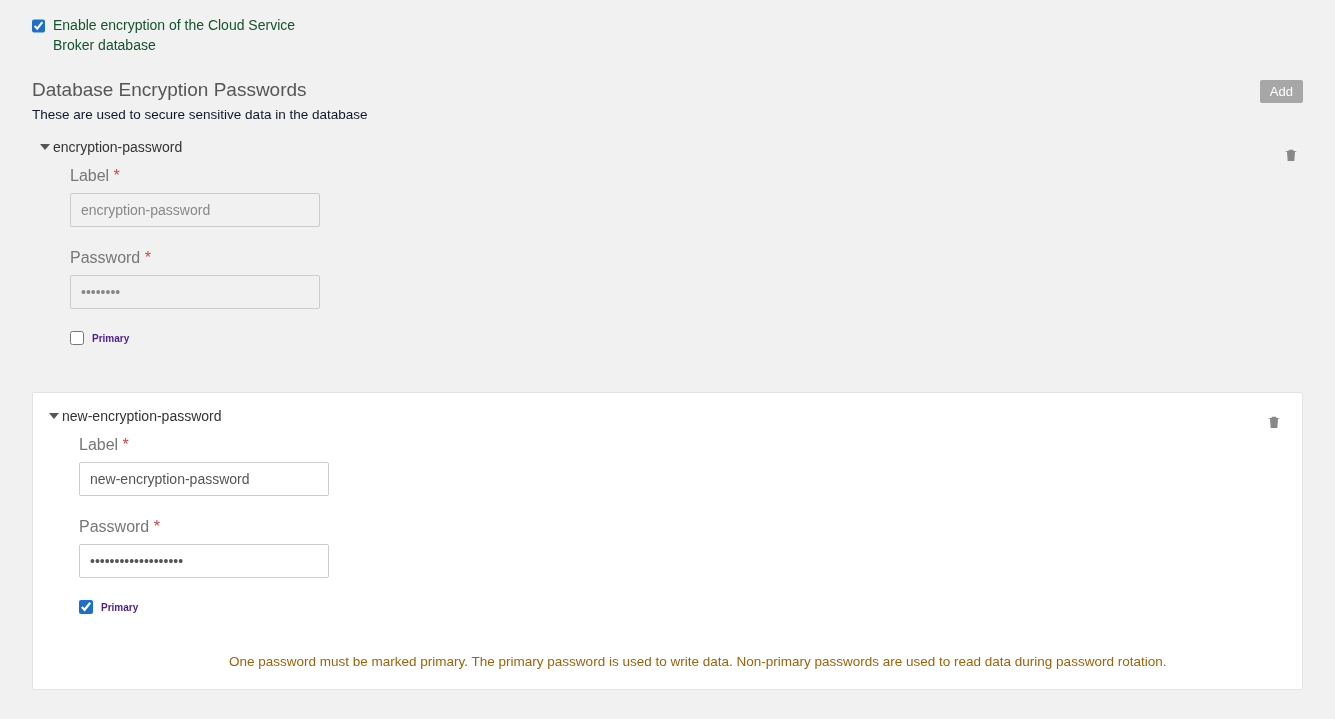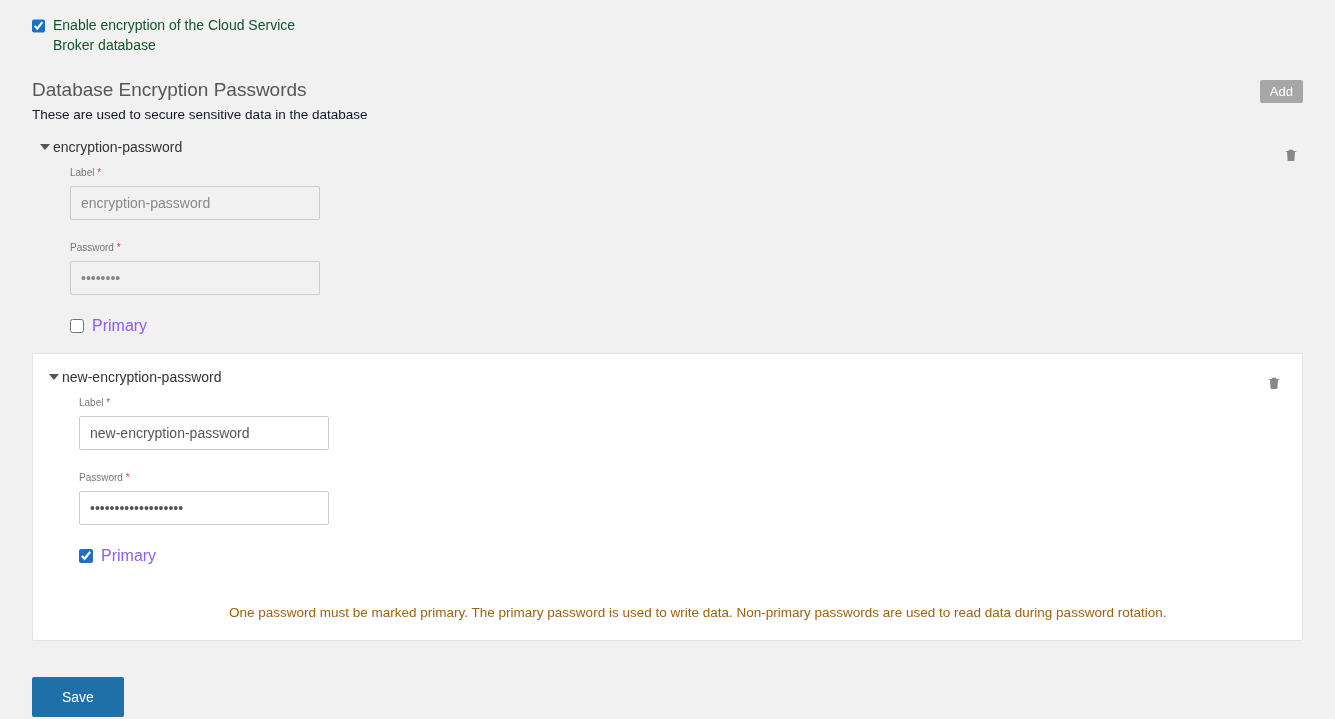--- a/index.html
+++ b/index.html
@@ -89,21 +89,21 @@
       color: #7a7a7a;
       padding: 2px;
     }
     .trash-btn svg { width: 16px; height: 18px; fill: #888; }
     .field-group {
       margin-left: 30px;
       margin-bottom: 22px;
     }
     .field-label {
       color: #777;
-      font-size: 10px;
+      font-size: 16px;
       margin-bottom: 8px;
     }
     .req { color: #d64343; }
     .text-input {
       width: 250px;
       padding: 8px 10px;
       font-size: 14px;
       border: 1px solid #ccc;
       border-radius: 2px;
       background: #fff;
@@ -116,27 +116,28 @@
     .primary-row {
       margin-left: 30px;
       display: flex;
       align-items: center;
       gap: 8px;
     }
     .primary-row input[type="checkbox"] {
       width: 14px; height: 14px;
       accent-color: #1d6fc9;
     }
-    .primary-row label { color: #8b5cf6; font-size: 16px; }
+    .primary-row label { color: #4c1d95; font-size: 10px; font-weight: bold; }
     .entry.active {
       background: #fff;
       border: 1px solid #e3e3e3;
       border-radius: 2px;
       padding: 12px 8px 20px 8px;
       margin-left: 0;
+      margin-top: 29px;
     }
     .entry.active .trash-btn { right: 2px; top: 6px; }
     .primary-wrapper {
       display: flex;
       align-items: baseline;
       gap: 40px;
       flex-wrap: wrap;
     }
     .primary-help {
       color: #a16207;

